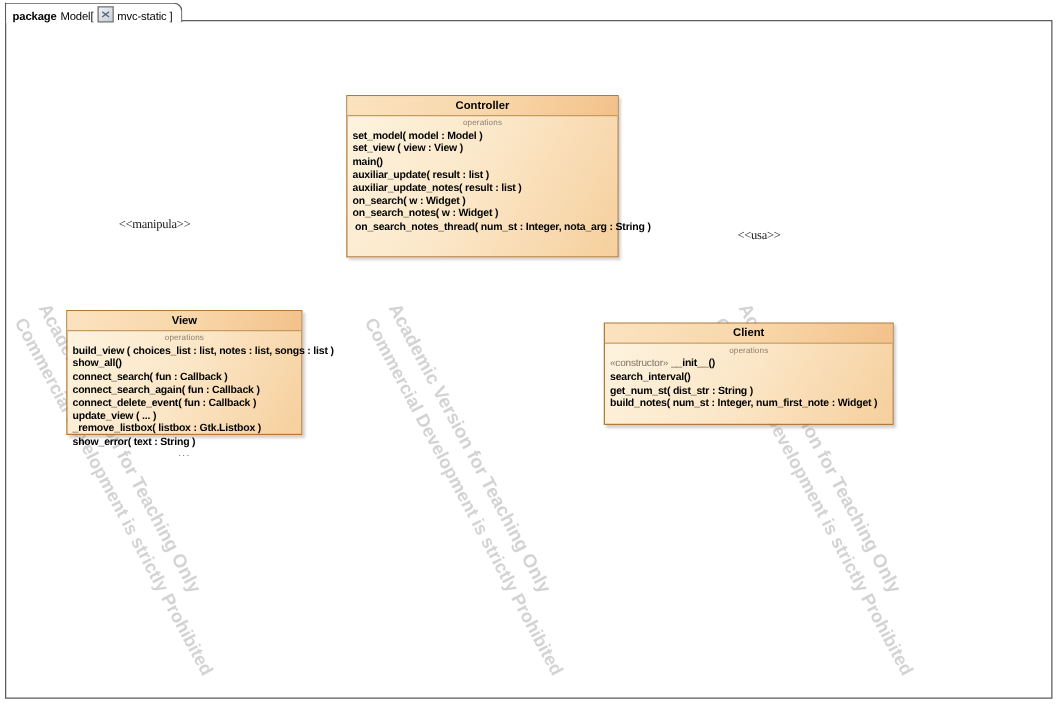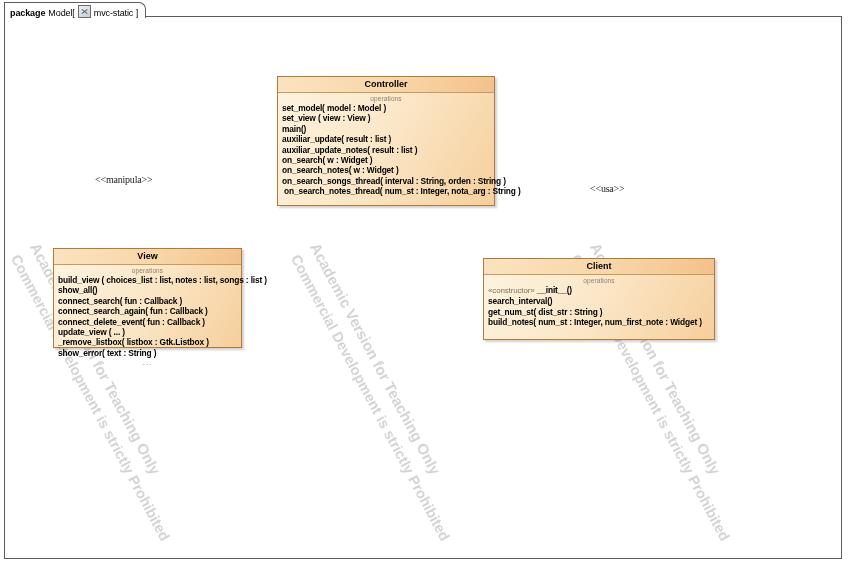--- a/index.html
+++ b/index.html
@@ -243,21 +243,20 @@
     <div class="uml-head">Controller</div>
     <div class="uml-compart">
       <div class="uml-compart-title">operations</div>
       <div class="op">set_model( model : Model )</div>
       <div class="op">set_view ( view : View )</div>
       <div class="op">main()</div>
       <div class="op">auxiliar_update( result : list )</div>
       <div class="op">auxiliar_update_notes( result : list )</div>
       <div class="op">on_search( w : Widget )</div>
       <div class="op">on_search_notes( w : Widget )</div>
-      <div class="op">on_search_songs_thread( interval : String, orden : String )</div>
       <div class="op indent">on_search_notes_thread( num_st : Integer, nota_arg : String )</div>
     </div>
   </div>
 
   <div class="uml-class" style="left:53px; top:248px; width:189px; height:100px;">
     <div class="uml-head">View</div>
     <div class="uml-compart">
       <div class="uml-compart-title">operations</div>
       <div class="op">build_view ( choices_list : list, notes : list, songs : list )</div>
       <div class="op">show_all()</div>

